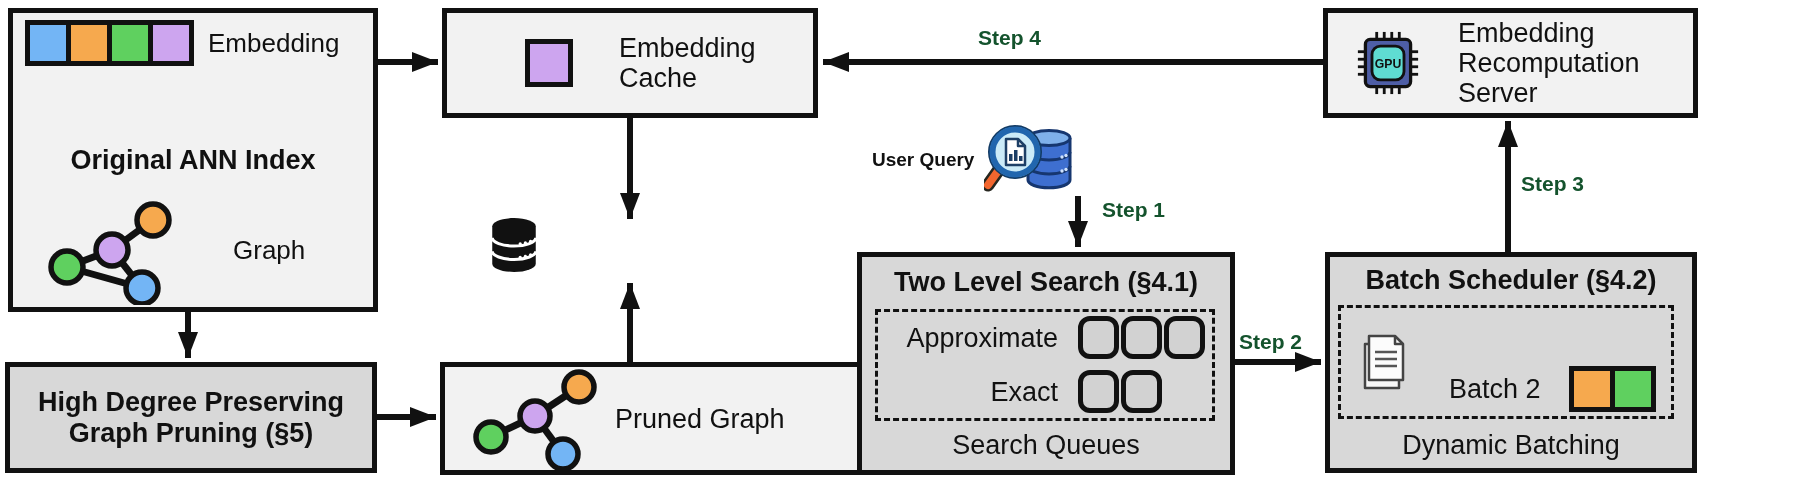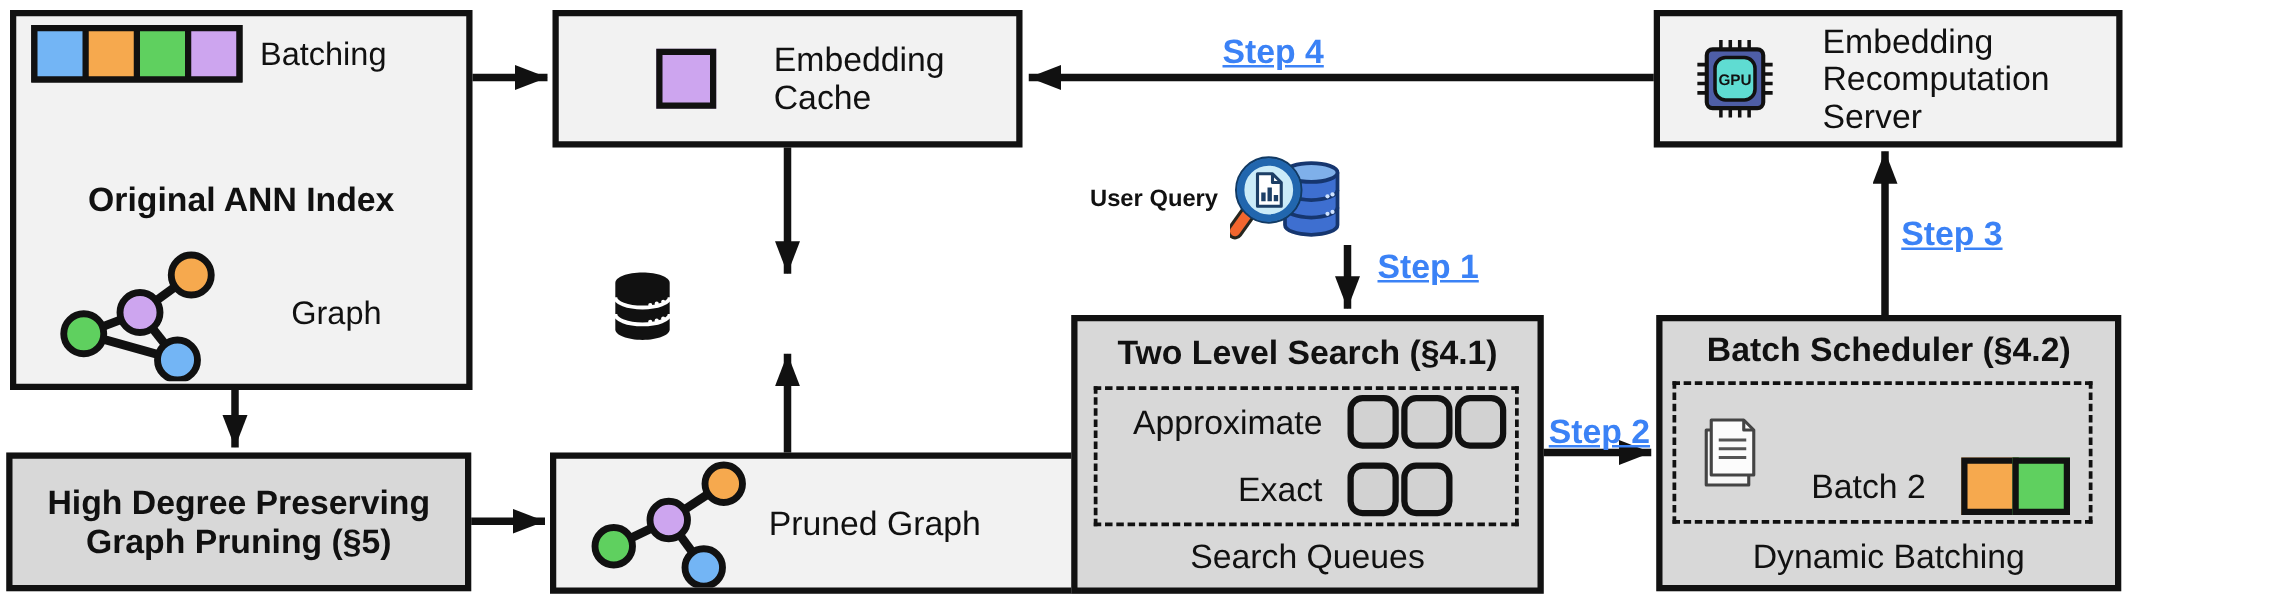--- a/index.html
+++ b/index.html
@@ -3,21 +3,21 @@
 <meta charset="utf-8">
 <style>
   html,body{margin:0;padding:0;background:#fff;}
   body{font-family:"Liberation Sans", sans-serif; color:#111;}
   #canvas{position:relative;width:1817px;height:481px;background:#fff;overflow:hidden;}
   .box{position:absolute;background:var(--box-light);border:5px solid var(--ink);box-sizing:border-box;}
   .box.dark{background:var(--box-dark);}
   .lbl{font-size:26px;line-height:30px;color:#111;}
   .bold{font-weight:bold;}
   .center{text-align:center;}
-  .step{position:absolute;font-weight:bold;font-size:27px;color:#3b82f6;text-decoration:underline;}
+  .step{position:absolute;font-weight:bold;font-size:21px;color:#14532d;}
   .dashed{position:absolute;border:3px dashed #111;box-sizing:border-box;}
   .qrow{position:absolute;display:flex;align-items:center;}
   .qlabel{width:172px;text-align:right;}
   .qsqs{display:flex;gap:2px;margin-left:20px;}
   .qsq{width:41px;height:43px;border:5px solid #111;border-radius:12px;background:var(--queue-fill);box-sizing:border-box;}
   .bsq{width:46px;height:46px;border:5px solid #111;box-sizing:border-box;}
   .strip{display:flex;border:5px solid #111;background:#111;gap:5px;}
   .cell{width:36px;height:36px;}
   .flexrow{display:flex;align-items:center;}
   svg text{font-family:"Liberation Sans", sans-serif;}
@@ -50,21 +50,21 @@
   <div class="step" style="left:978px;top:26px;">Step 4</div>
 
   <div class="box" style="left:8px;top:8px;width:370px;height:304px;">
     <div class="flexrow" style="position:absolute;left:12px;top:7px;">
       <div class="strip">
         <div class="cell" style="background:var(--blue);"></div>
         <div class="cell" style="background:var(--orange);"></div>
         <div class="cell" style="background:var(--green);"></div>
         <div class="cell" style="background:var(--purple);"></div>
       </div>
-      <div class="lbl" style="margin-left:14px;">Batching</div>
+      <div class="lbl" style="margin-left:14px;">Embedding</div>
     </div>
     <div class="lbl bold center" style="position:absolute;left:0;right:0;top:132px;font-size:27px;">Original ANN Index</div>
     <div class="flexrow" style="position:absolute;left:32px;top:182px;">
       <svg width="132" height="110" viewBox="0 0 132 110">
         <g stroke="#111" stroke-width="7">
           <line x1="67" y1="55" x2="108" y2="25"></line>
           <line x1="67" y1="55" x2="22" y2="72"></line>
           <line x1="67" y1="55" x2="97" y2="93"></line>
           <line x1="22" y1="72" x2="97" y2="93"></line>
         </g>

